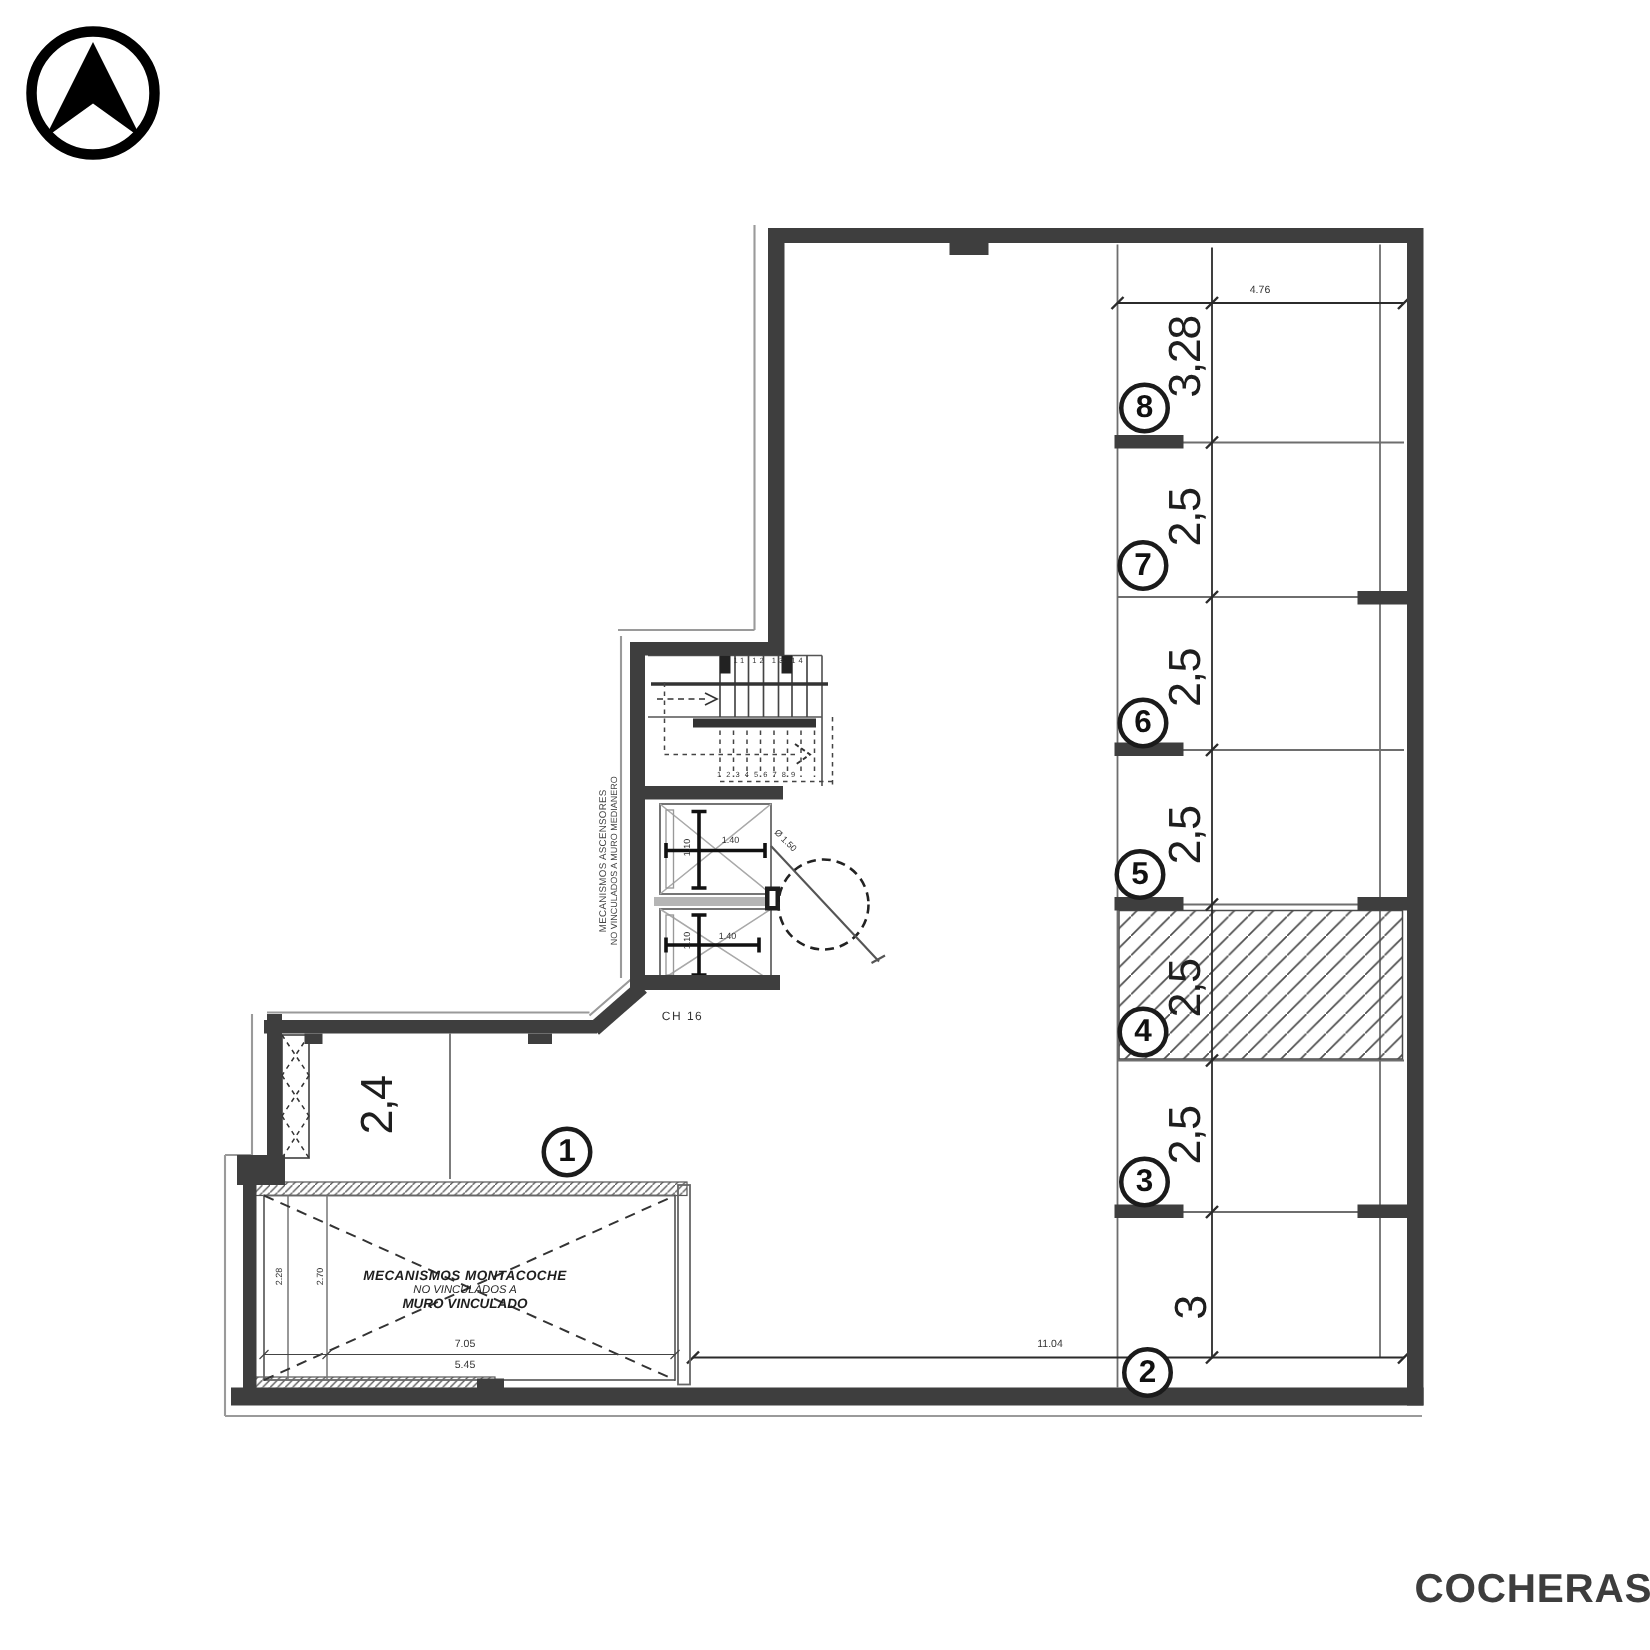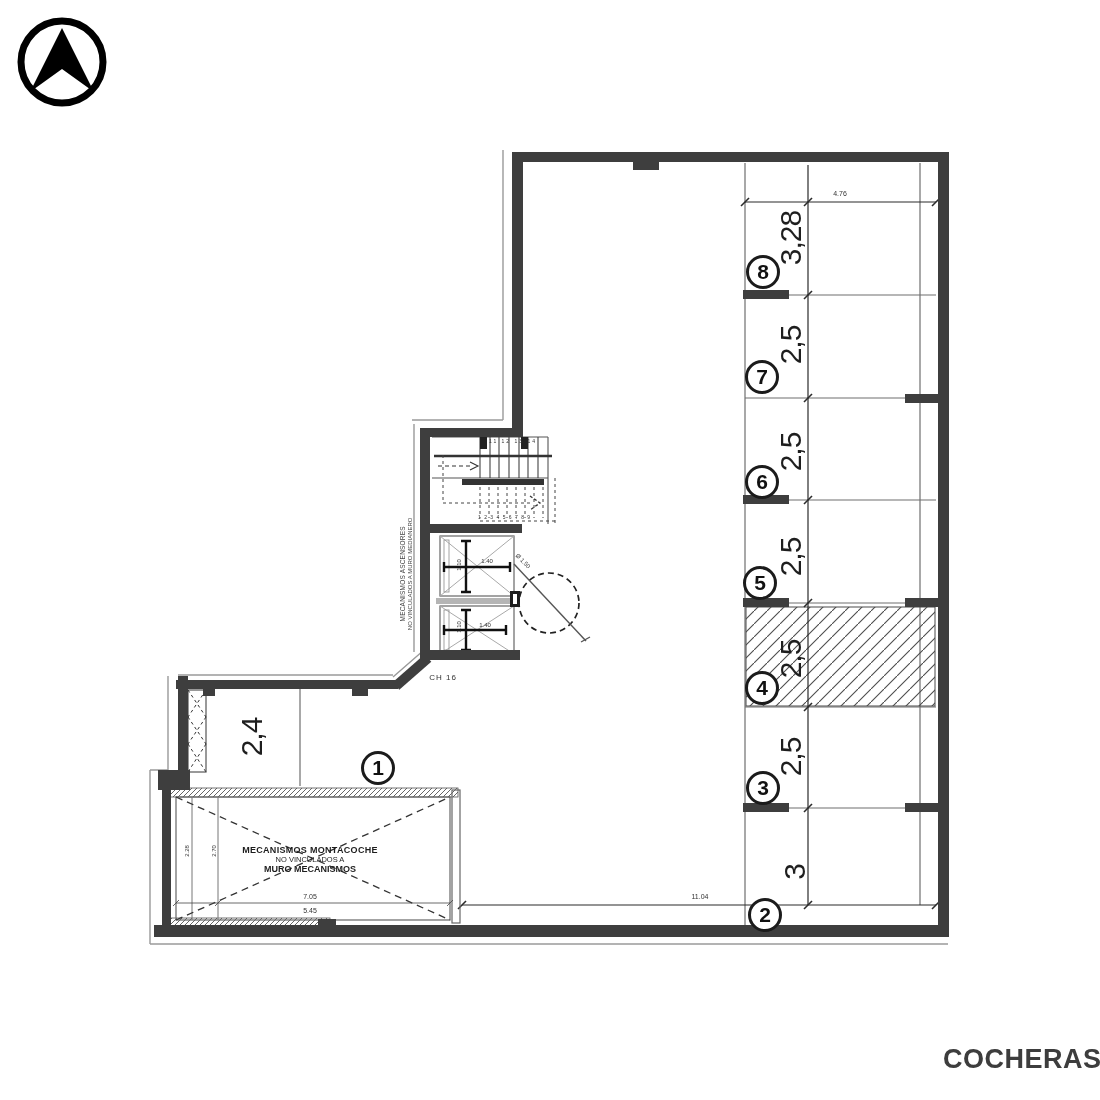--- a/index.html
+++ b/index.html
@@ -20,33 +20,33 @@
     font-size:30px;letter-spacing:-1px;color:#1e1e1e;transform:rotate(-90deg);
   }
   .dim-t{position:absolute;z-index:3;font-size:7px;color:#333;text-align:center;}
   .dim-t.rot{transform:rotate(-90deg);}
   .north{position:absolute;left:14px;top:14px;width:96px;height:96px;z-index:5;}
   .brand{
     position:absolute;left:943px;top:1044px;width:140px;z-index:5;
     font-size:27px;font-weight:bold;color:#3d3d3d;letter-spacing:0.5px;text-align:center;
   }
   .mont-label{
-    position:absolute;left:210px;top:845px;width:200px;z-index:3;text-align:center;color:#1d1d1d;
+    position:absolute;left:210px;top:845px;width:200px;z-index:3;text-align:center;color:#1d1d1d;font-style:italic;
   }
   .mont-label .l1{font-size:9px;font-weight:bold;letter-spacing:0.3px;}
   .mont-label .l2{font-size:7.5px;}
   .mont-label .l3{font-size:9px;font-weight:bold;}
   .side-note{
     position:absolute;left:321px;top:566px;width:172px;z-index:3;text-align:center;color:#444;
     transform:rotate(-90deg);line-height:1.25;
   }
   .side-note .n1{font-size:6.5px;letter-spacing:0.2px;}
   .side-note .n2{font-size:6px;}
   .tiny-row{position:absolute;z-index:3;font-size:5px;color:#333;letter-spacing:2px;white-space:nowrap;}
-  .ch{position:absolute;left:416px;top:673px;width:54px;z-index:3;font-size:8px;color:#333;
+  .ch{position:absolute;left:428px;top:673px;width:54px;z-index:3;font-size:8px;color:#333;
       text-align:center;letter-spacing:1px;}
 </style>
 </head>
 <body>
 
 <svg class="plan" width="1100" height="1100" viewBox="0 0 1100 1100">
   <defs>
     <pattern id="hatch45" width="13" height="13" patternUnits="userSpaceOnUse">
       <path d="M0,13 L13,0" stroke="#4a4a4a" stroke-width="1.1"></path>
     </pattern>
@@ -242,16 +242,16 @@
 <div class="ch">CH 16</div>
 
 <div class="side-note">
   <div class="n1">MECANISMOS ASCENSORES</div>
   <div class="n2">NO VINCULADOS A MURO MEDIANERO</div>
 </div>
 
 <div class="mont-label">
   <div class="l1">MECANISMOS MONTACOCHE</div>
   <div class="l2">NO VINCULADOS A</div>
-  <div class="l3">MURO MECANISMOS</div>
+  <div class="l3">MURO VINCULADO</div>
 </div>
 
 <div class="brand">COCHERAS</div>
 
 </body></html>

